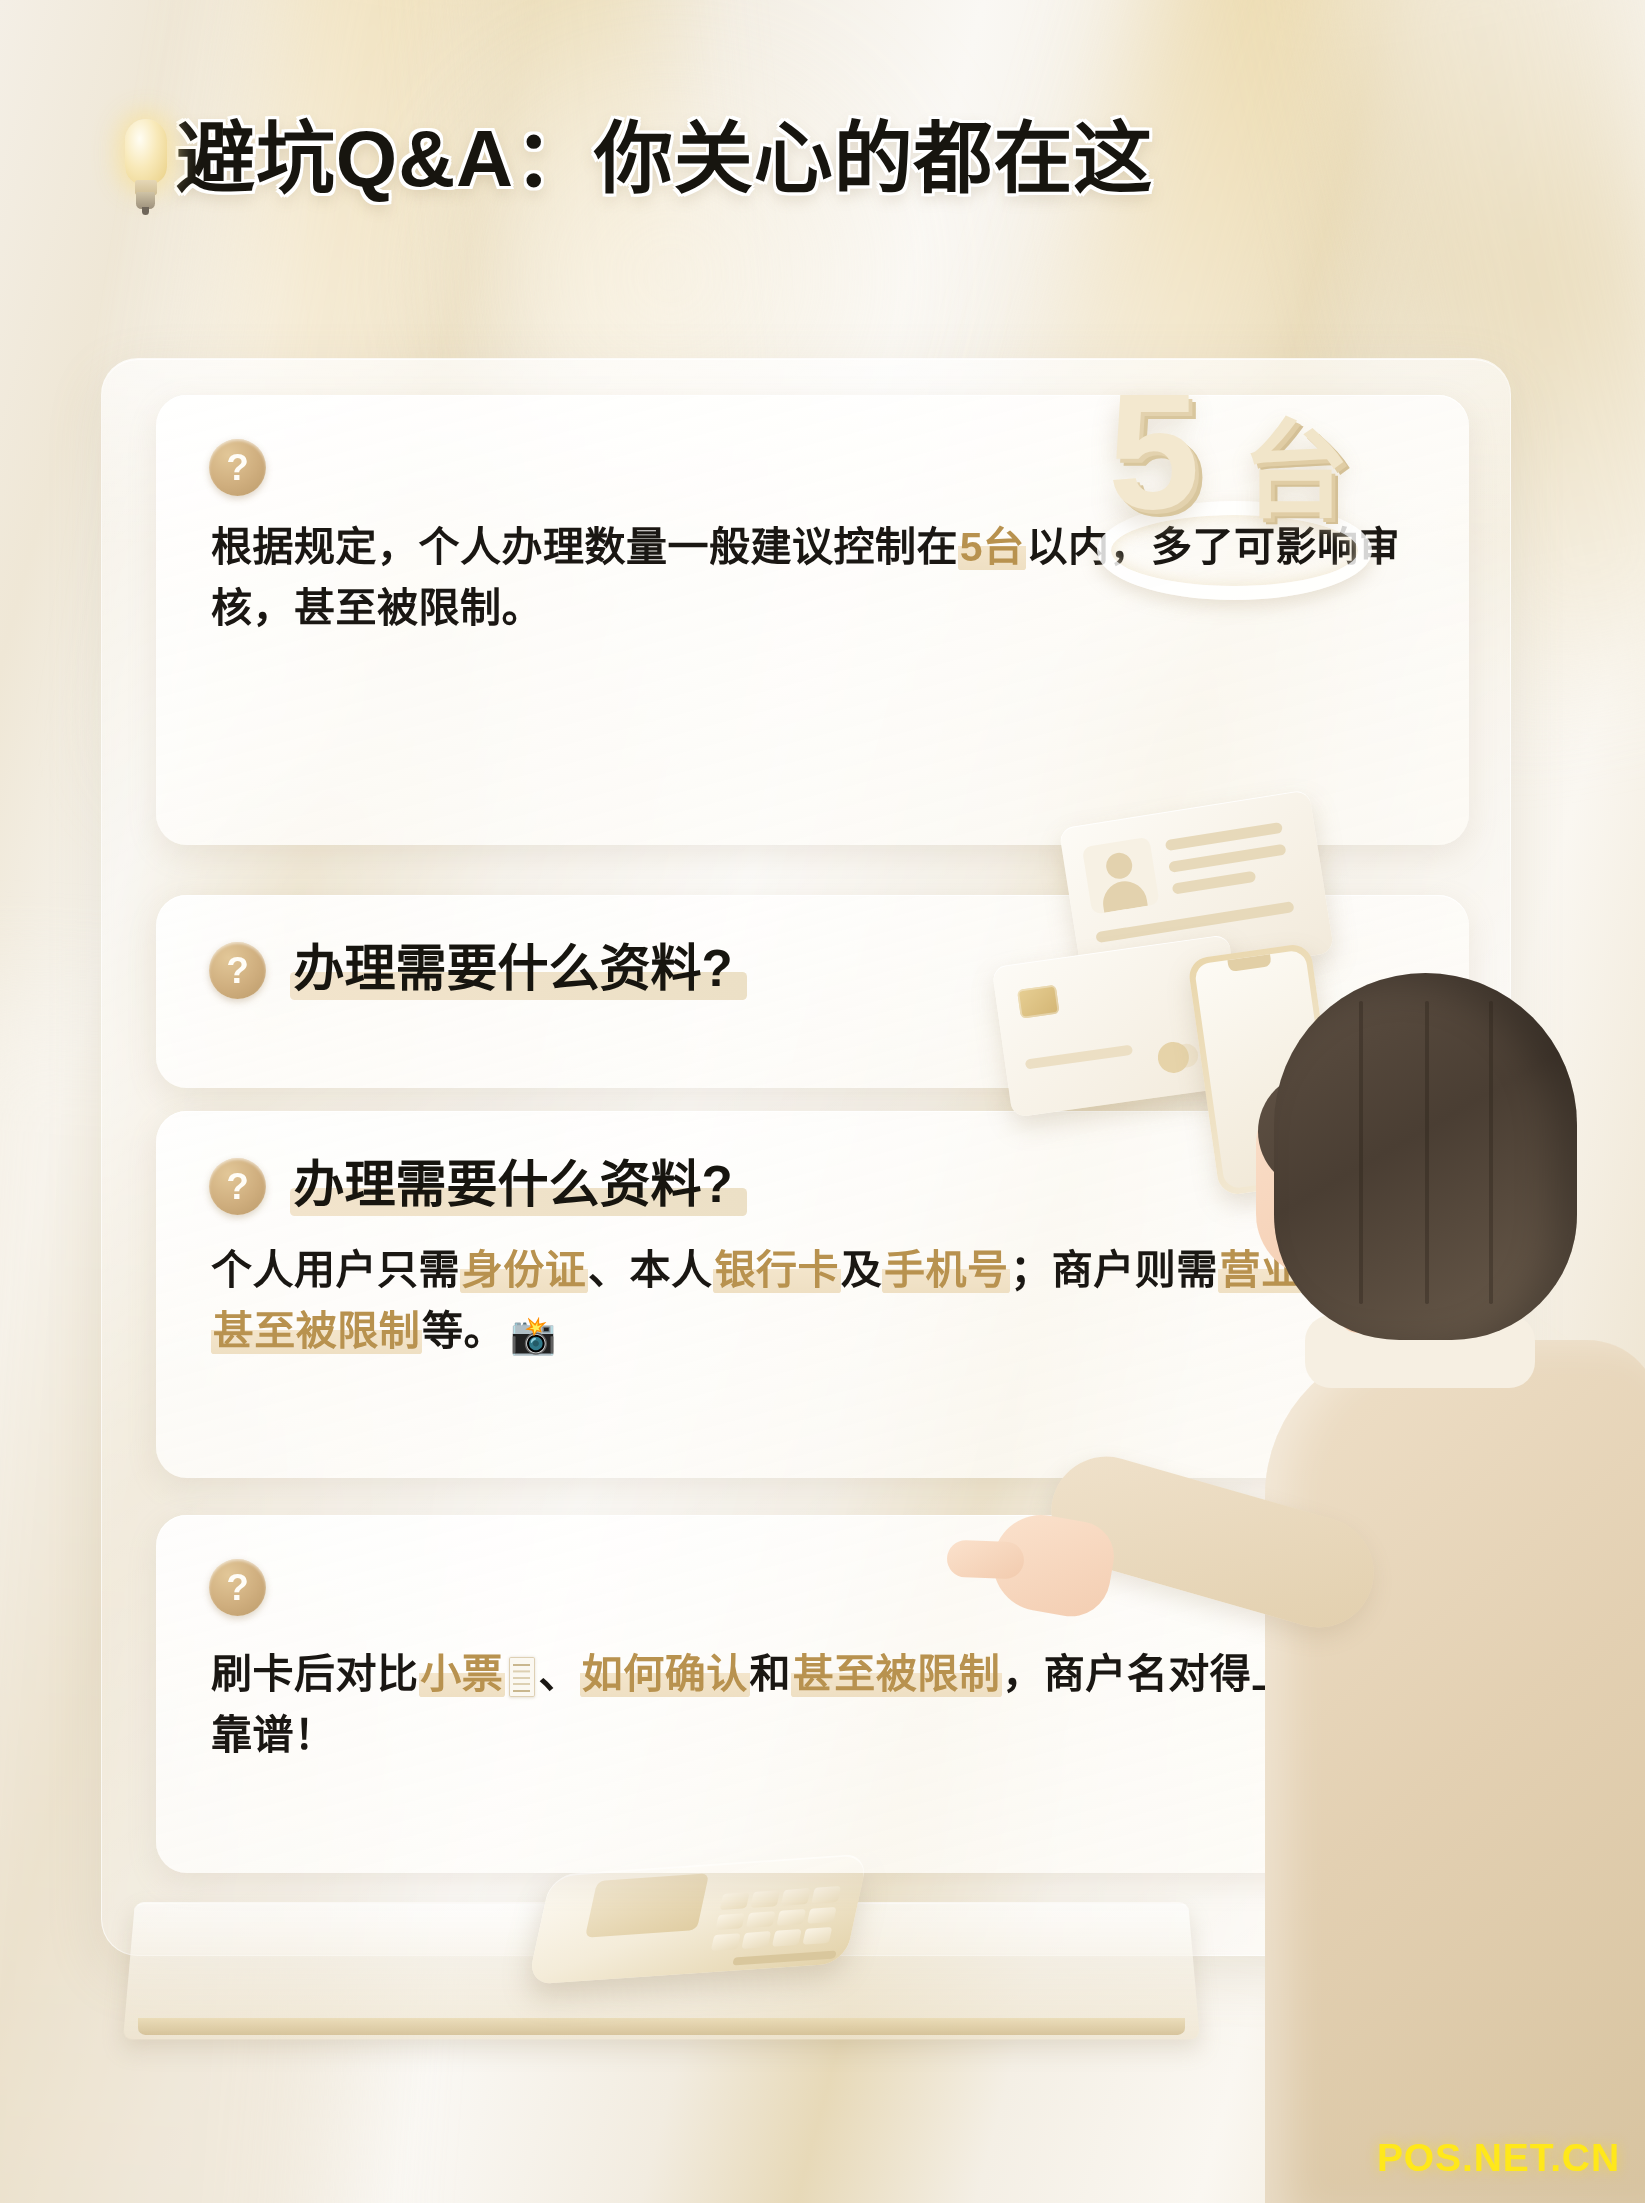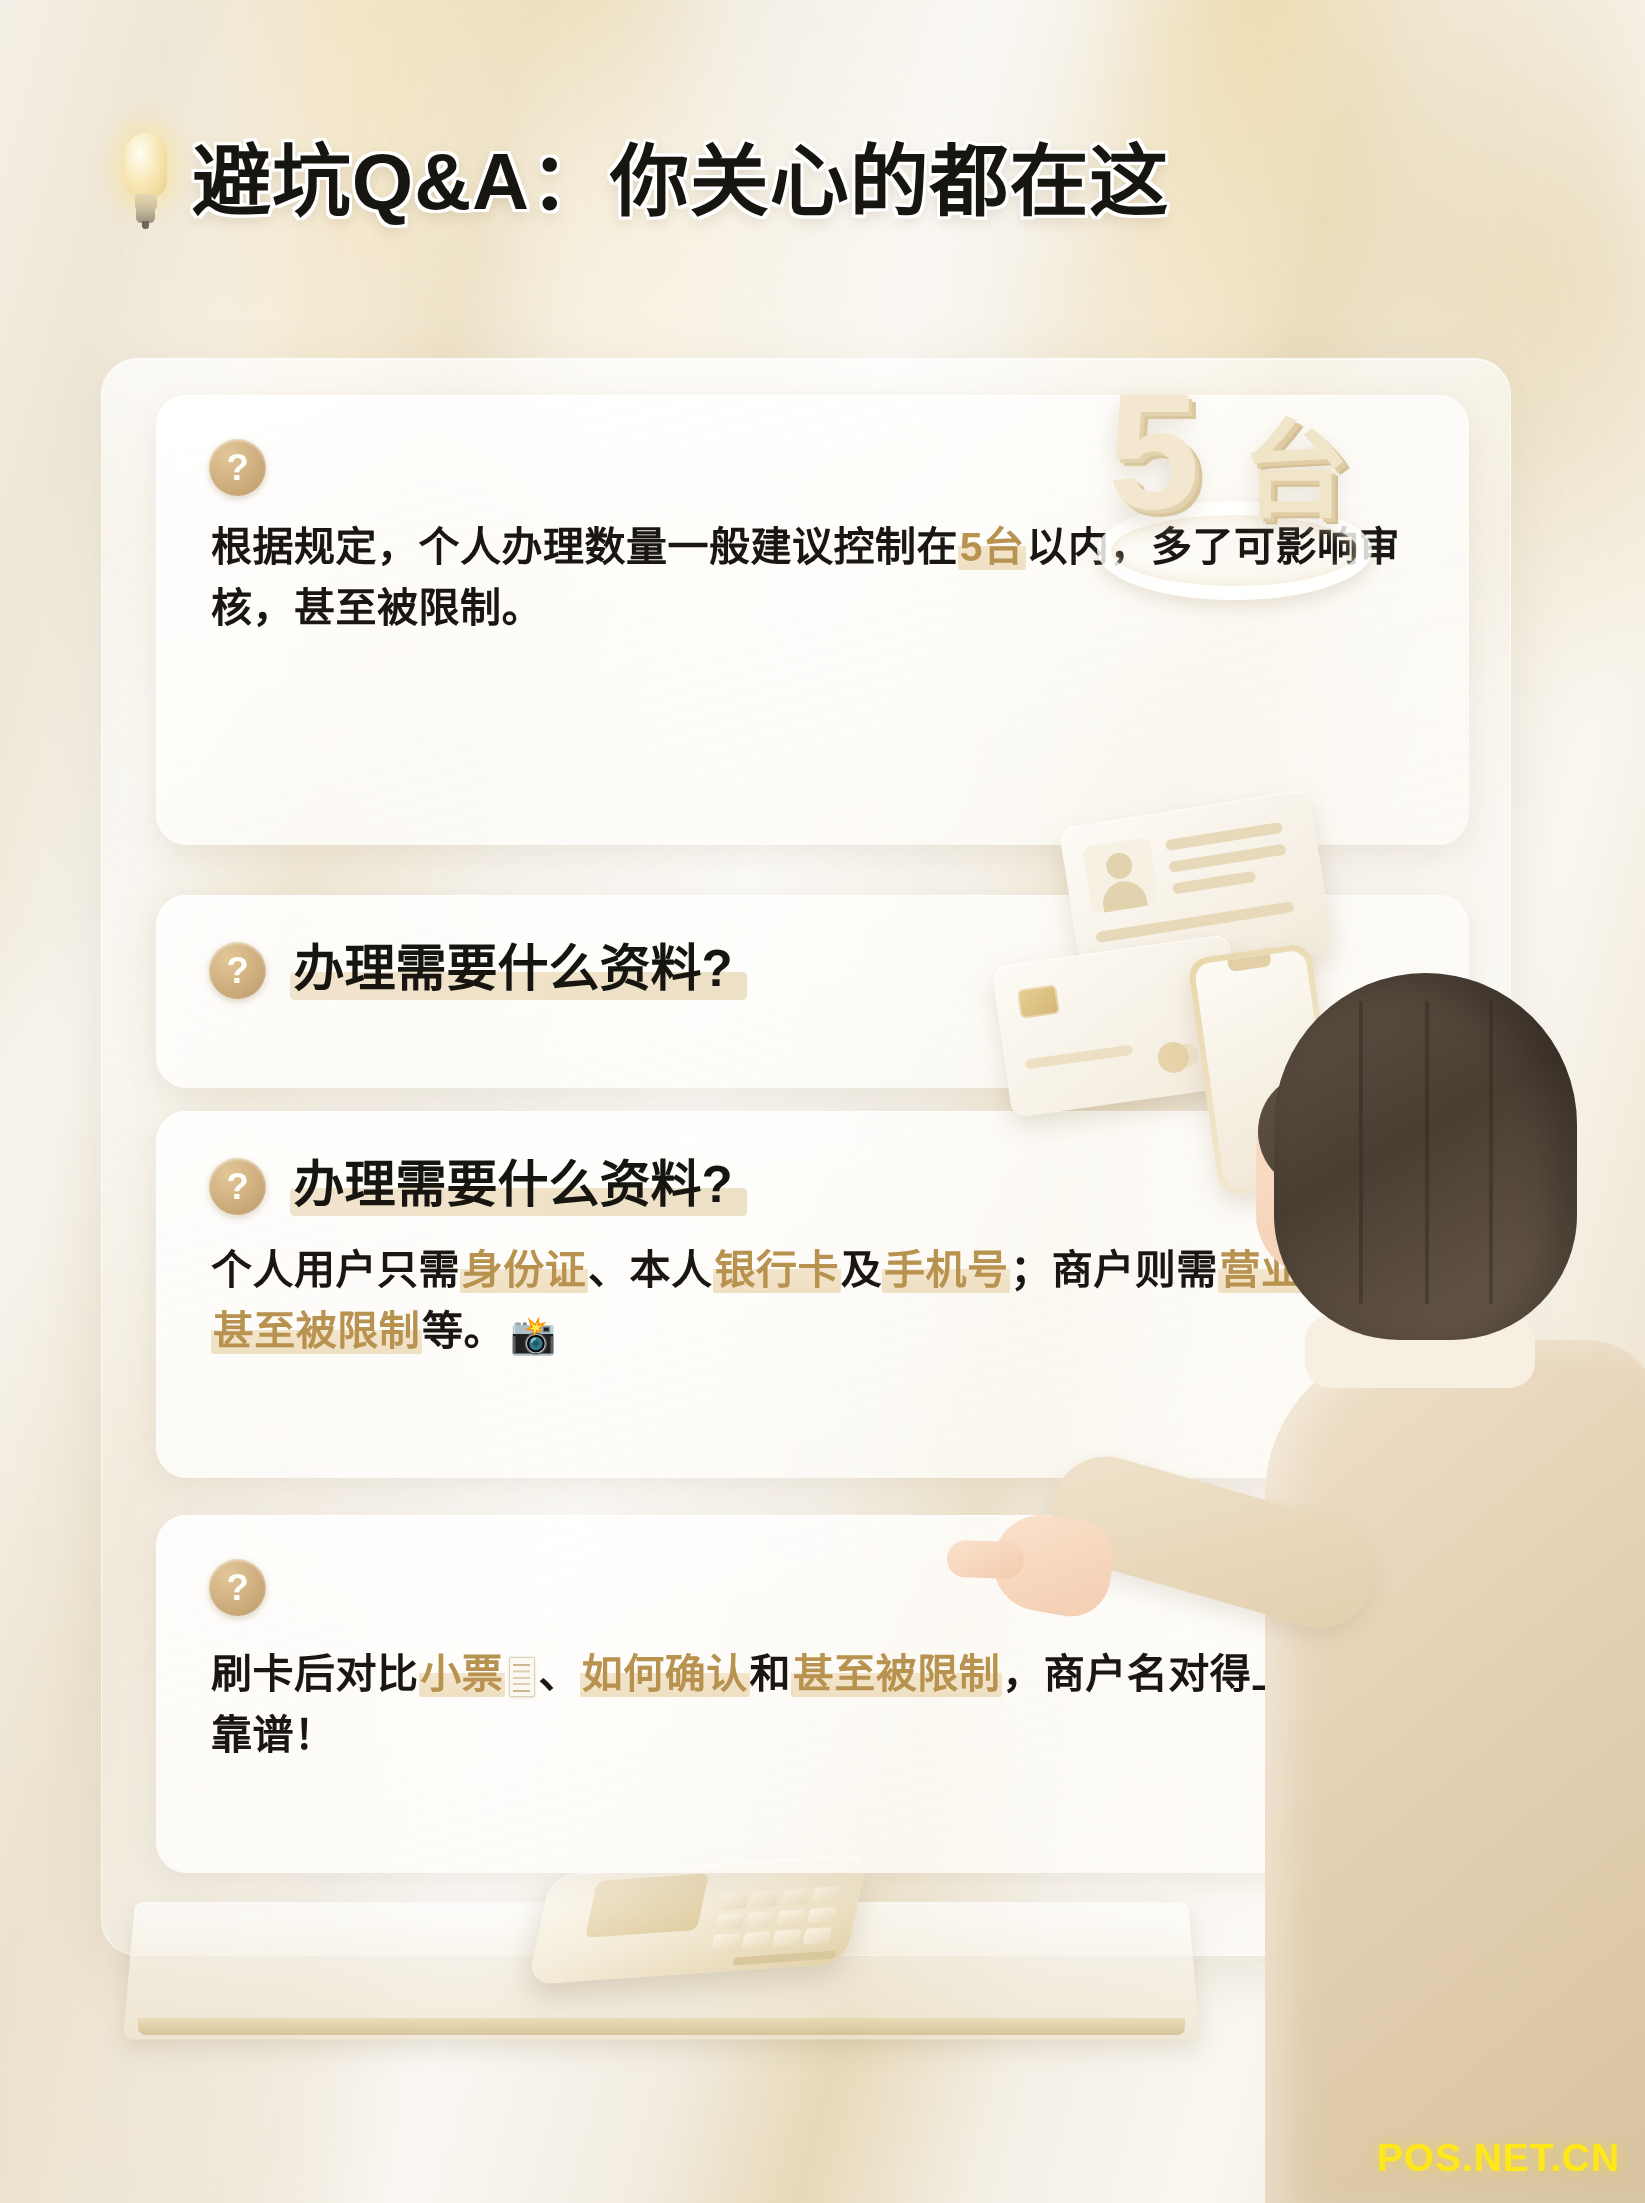--- a/index.html
+++ b/index.html
@@ -45,22 +45,22 @@
   .bg-glow {
     position:absolute; border-radius:50%;
     filter:blur(83px); opacity:.55;
     background:radial-gradient(circle,#fff8e6 0%, rgba(255,248,230,0) 70%);
   }
   .glow-1 { left:386px;  top:55px;   width:569px;  height:441px; }
   .glow-2 { left:992px; top:1359px; width:643px;  height:588px; opacity:.4; }
 
   
   .title-row {
-    position:absolute; left:119px; top:133px;
-    display:flex; align-items:center; gap:20px;
+    position:absolute; left:119px; top:119px;
+    display:flex; align-items:flex-start; gap:4px;
     z-index:12;
   }
   .bulb {
     position:relative; width:53px; height:96px;
     flex:0 0 auto;
   }
   .bulb .glass {
     position:absolute; left:5.5px; top:0; width:42px; height:66px;
     border-radius:21px 21px 18.4px 18.4px;
     background:radial-gradient(ellipse at 35% 30%, #fffdf3 0%, #f8e9b9 45%, #e9cf84 100%);

